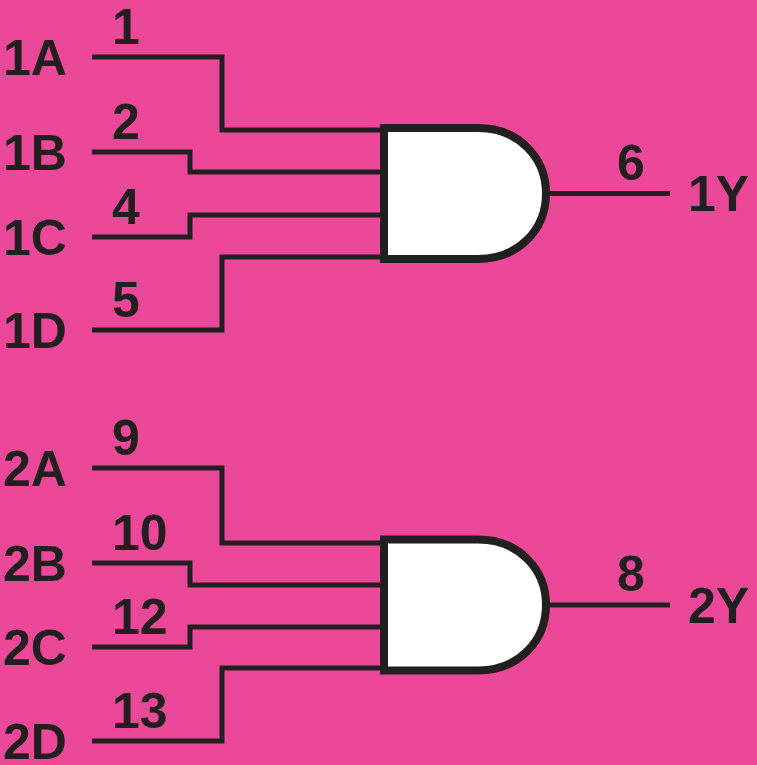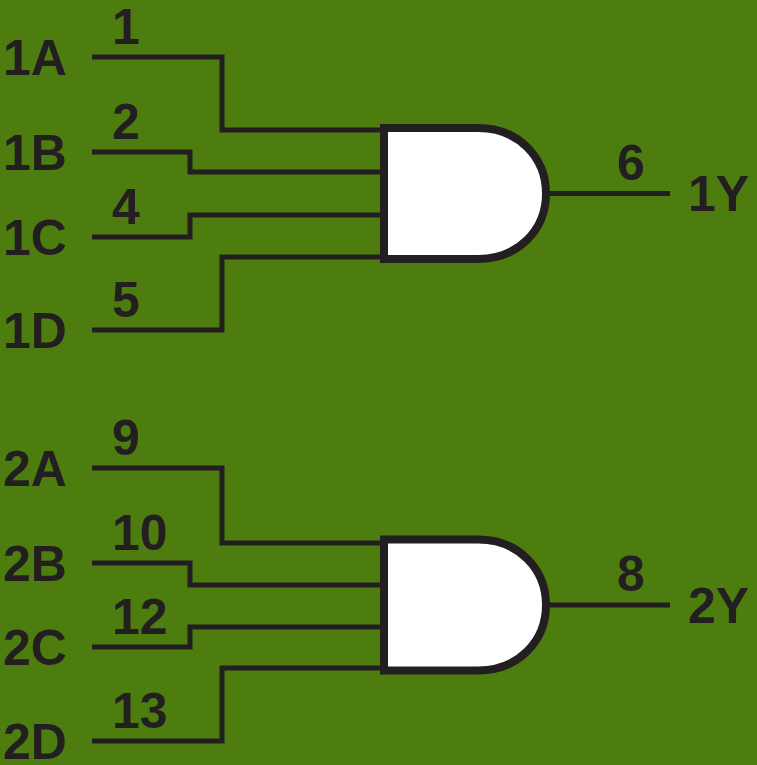--- a/index.html
+++ b/index.html
@@ -4,21 +4,21 @@
 <style>
   html, body {
     margin: 0;
     padding: 0;
     background: #ffffff;
   }
   .canvas {
     position: relative;
     width: 757px;
     height: 765px;
-    background: #4d7c0f;
+    background: #ec4899;
     overflow: hidden;
   }
   svg text {
     font-family: "Liberation Sans", "DejaVu Sans", sans-serif;
     font-weight: bold;
     font-size: 50px;
     fill: #231f20;
   }
   svg .wire {
     fill: none;

